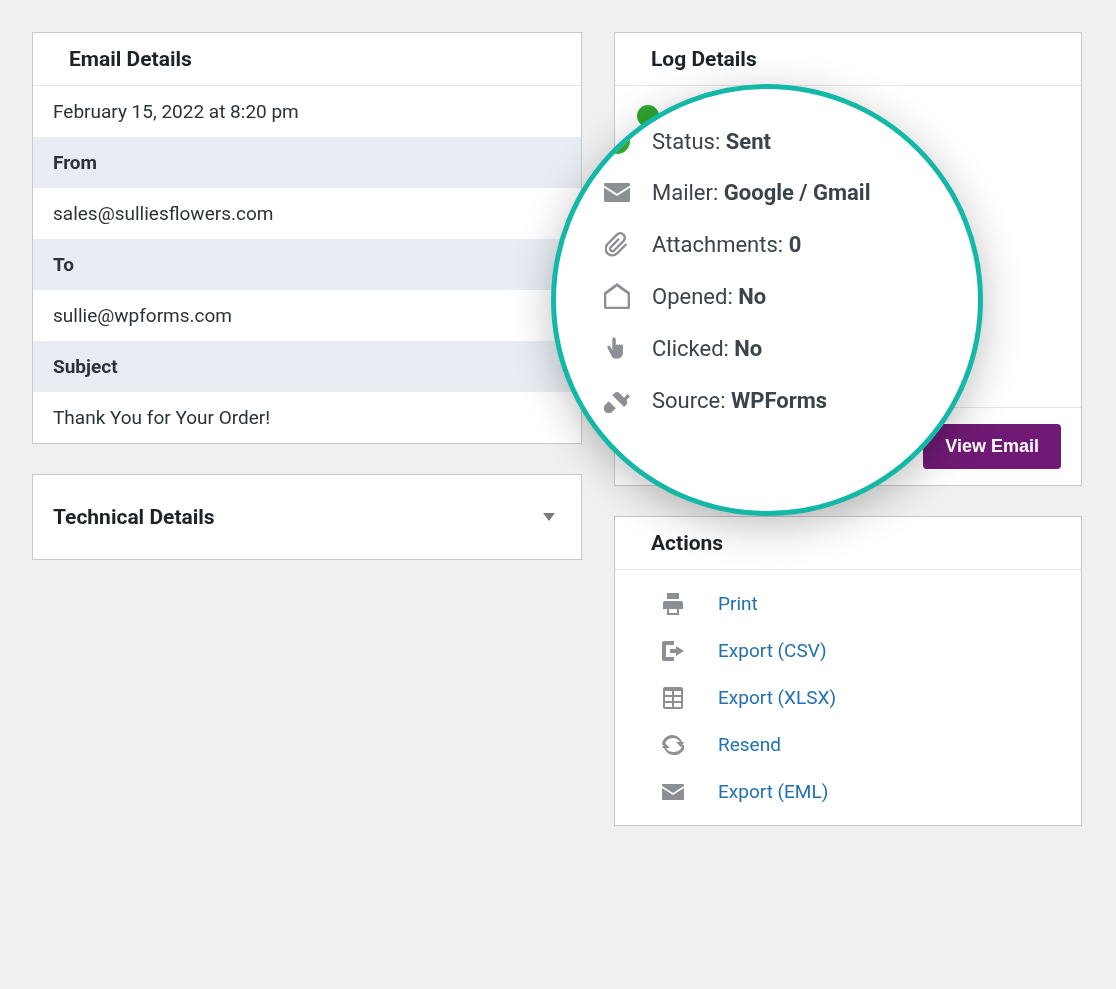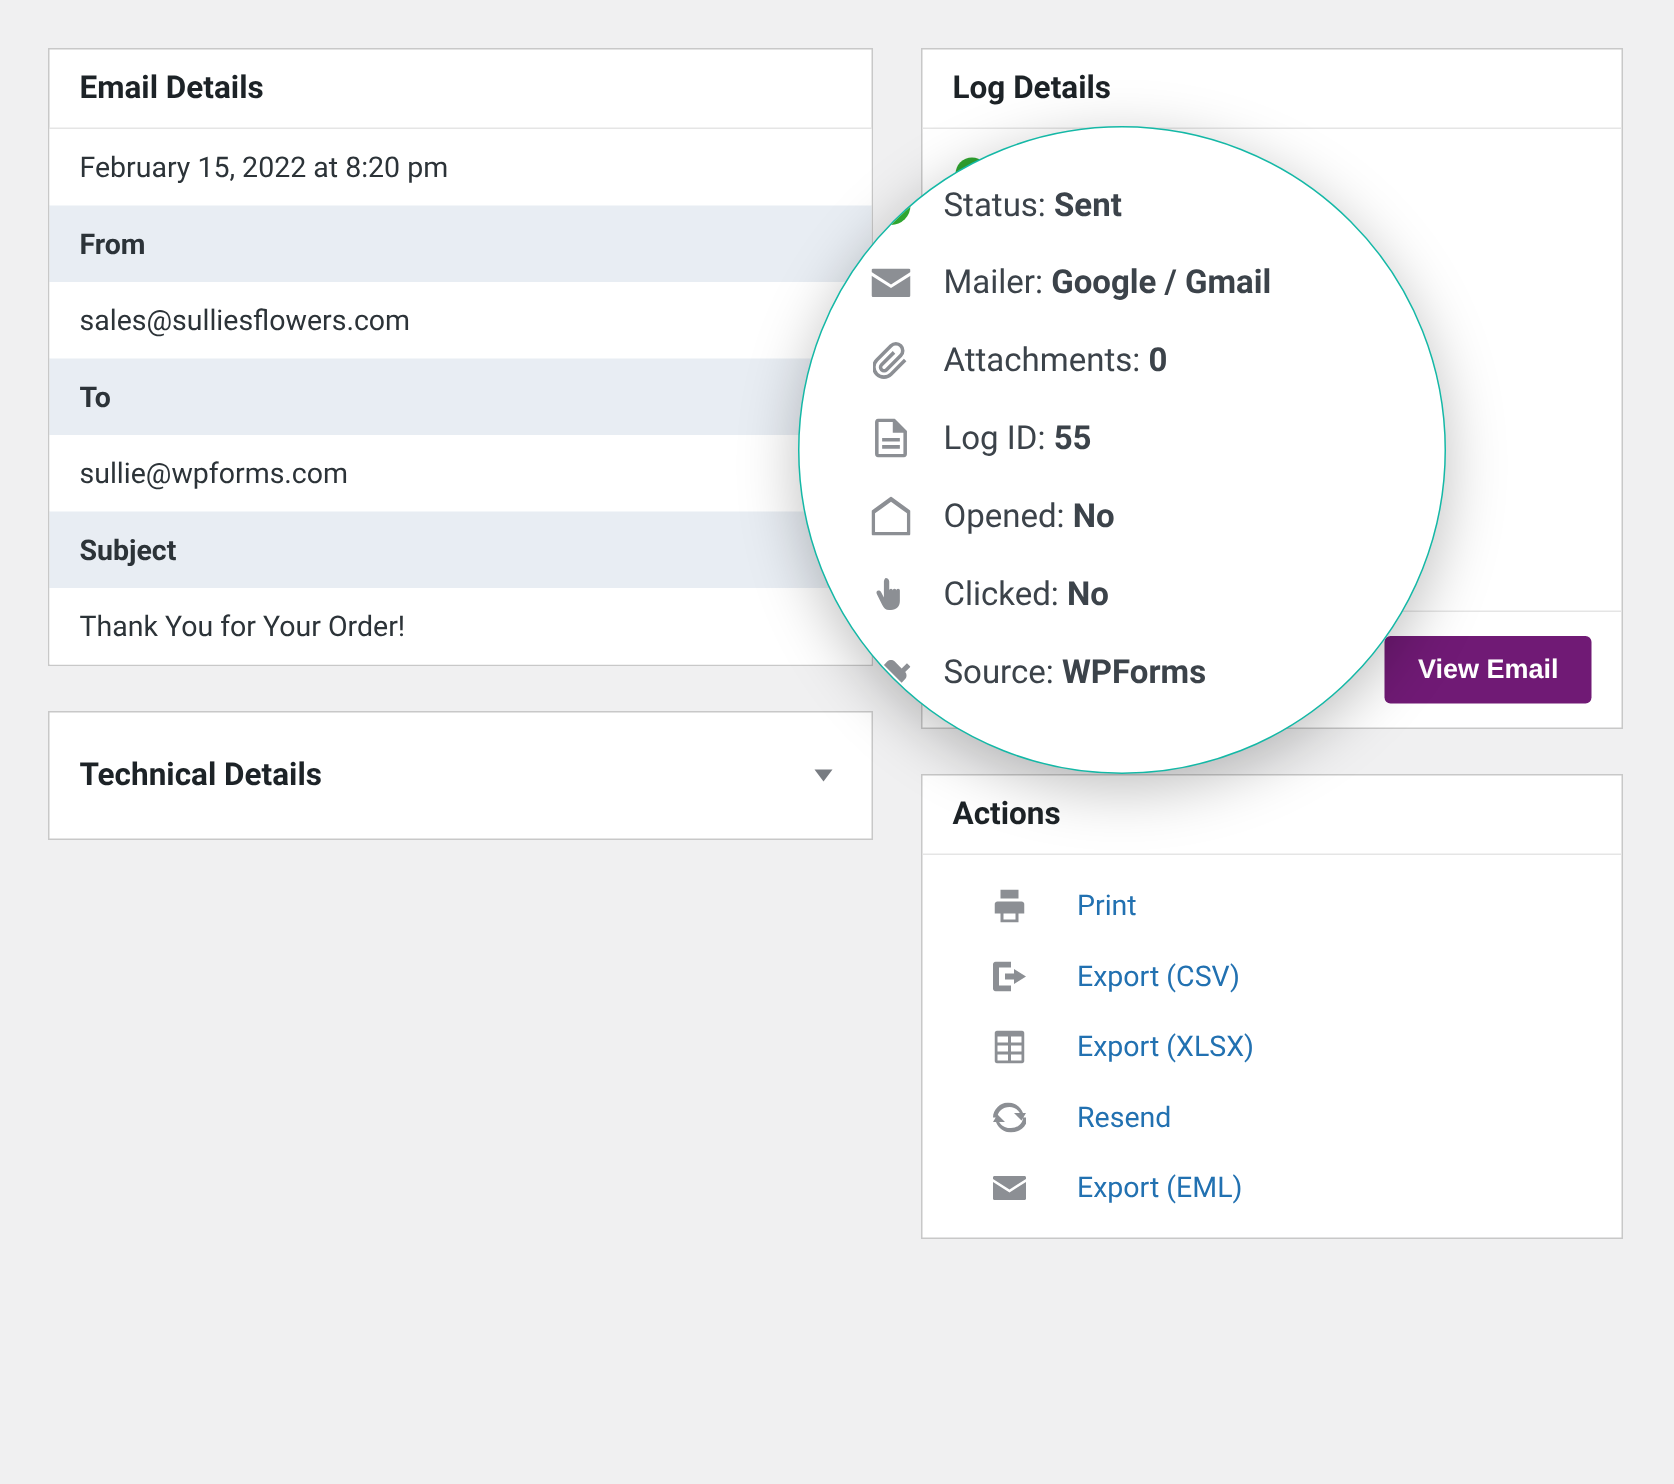--- a/index.html
+++ b/index.html
@@ -18,21 +18,21 @@
       align-items: flex-start;
     }
     .col-left { width: 550px; }
     .col-right { width: 468px; }
     .panel {
       background: #fff;
       border: 1px solid #c8c8c8;
       margin-bottom: 30px;
     }
     .panel-header {
-      padding: 14px 20px;
+      padding: 14px 36px;
       font-size: 21px;
       font-weight: 700;
       color: #1d2327;
       border-bottom: 1px solid #e5e5e5;
     }
     .row-label {
       background: #e8edf3;
       padding: 14px 20px;
       font-size: 19px;
       font-weight: 700;
@@ -115,28 +115,28 @@
     .status-dot {
       width: 22px; height: 22px;
       border-radius: 50%;
       background: #30a530;
       display: inline-block;
     }
     
     .lens {
       position: absolute;
       top: 84px;
-      left: 532px;
+      left: 551px;
       width: 432px;
       height: 432px;
       border-radius: 50%;
       background: #fff;
       box-shadow: 0 10px 40px rgba(0,0,0,0.25), inset 0 0 0 2px #fff;
       overflow: hidden;
-      border: 1px solid #14b8a6;
+      border: 5px solid #14b8a6;
     }
     .lens-inner {
       position: absolute;
       top: 0; left: 0; right: 0; bottom: 0;
       padding: 26px 46px;
     }
     .lens-item {
       display: flex;
       align-items: center;
       gap: 20px;
@@ -326,28 +326,20 @@
 
     <div class="lens-item">
       <span class="icon">
         <svg width="24" height="26" viewBox="0 0 20 22" fill="none" stroke="currentColor" stroke-width="2">
             <path d="M18 11l-8 8c-2.2 2.2-5.8 2.2-8 0s-2.2-5.8 0-8l8-8c1.5-1.5 4-1.5 5.5 0s1.5 4 0 5.5l-8 8c-.8.8-2 .8-2.8 0s-.8-2 0-2.8l7-7"></path>
           </svg>
       </span>
       <span class="val"><span>Attachments:</span> <span class="bold">0</span></span>
     </div>
 
-    <div class="lens-item">
-      <span class="icon">
-        <svg width="22" height="26" viewBox="0 0 18 22" fill="currentColor">
-            <path d="M11 0H2C.9 0 0 .9 0 2v18c0 1.1.9 2 2 2h14c1.1 0 2-.9 2-2V7l-7-7zm5 20H2V2h8v6h6v12zM4 11h10v2H4v-2zm0 4h10v2H4v-2z"></path>
-          </svg>
-      </span>
-      <span class="val"><span>Log ID:</span> <span class="bold">55</span></span>
-    </div>
 
     <div class="lens-item">
       <span class="icon">
         <svg width="26" height="26" viewBox="0 0 22 22" fill="currentColor">
             <path d="M11 0l11 8v13c0 .6-.4 1-1 1H1c-.6 0-1-.4-1-1V8l11-8zm0 3L2 9.5V20h18V9.5L11 3z"></path>
           </svg>
       </span>
       <span class="val"><span>Opened:</span> <span class="bold">No</span></span>
     </div>
 

